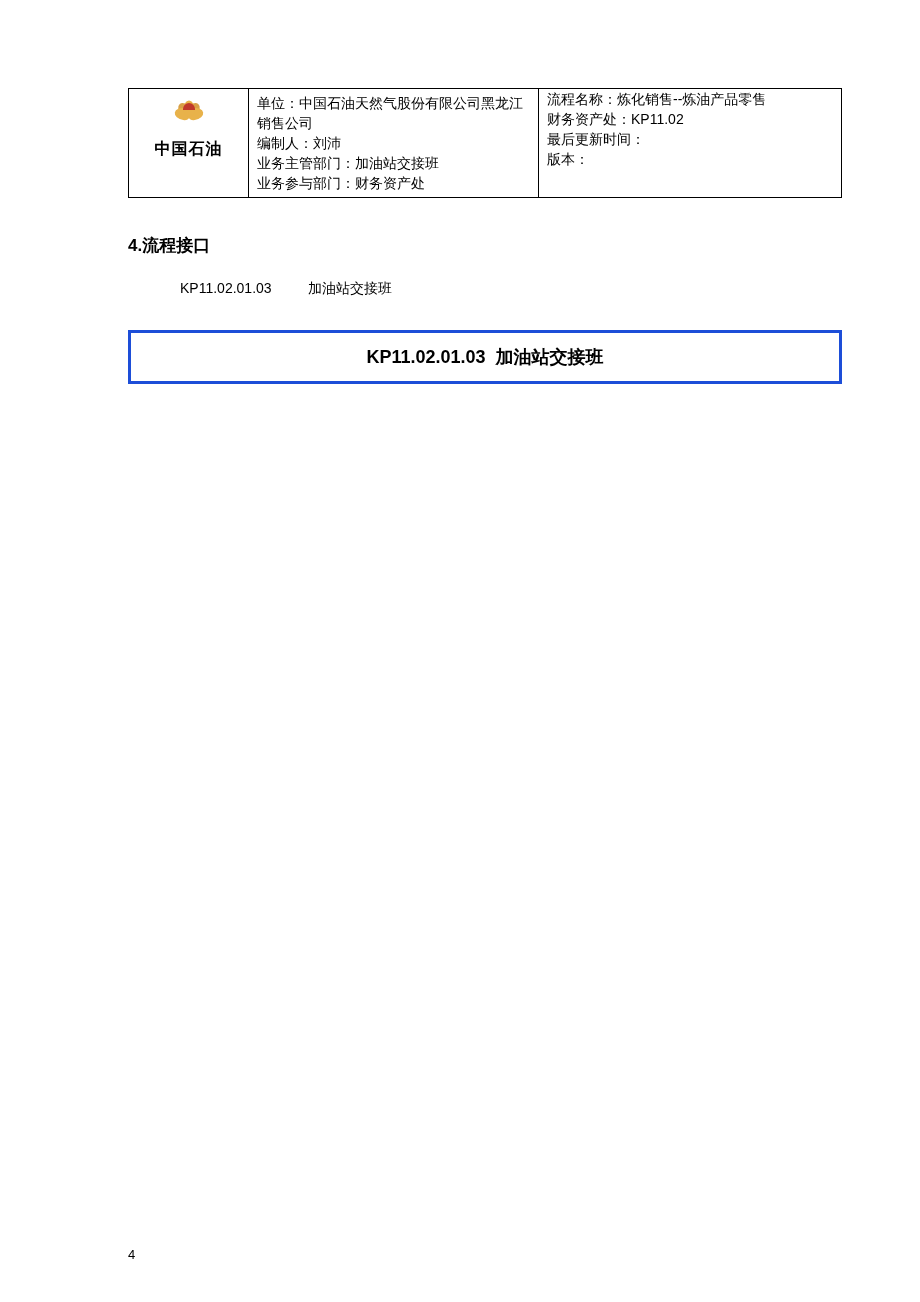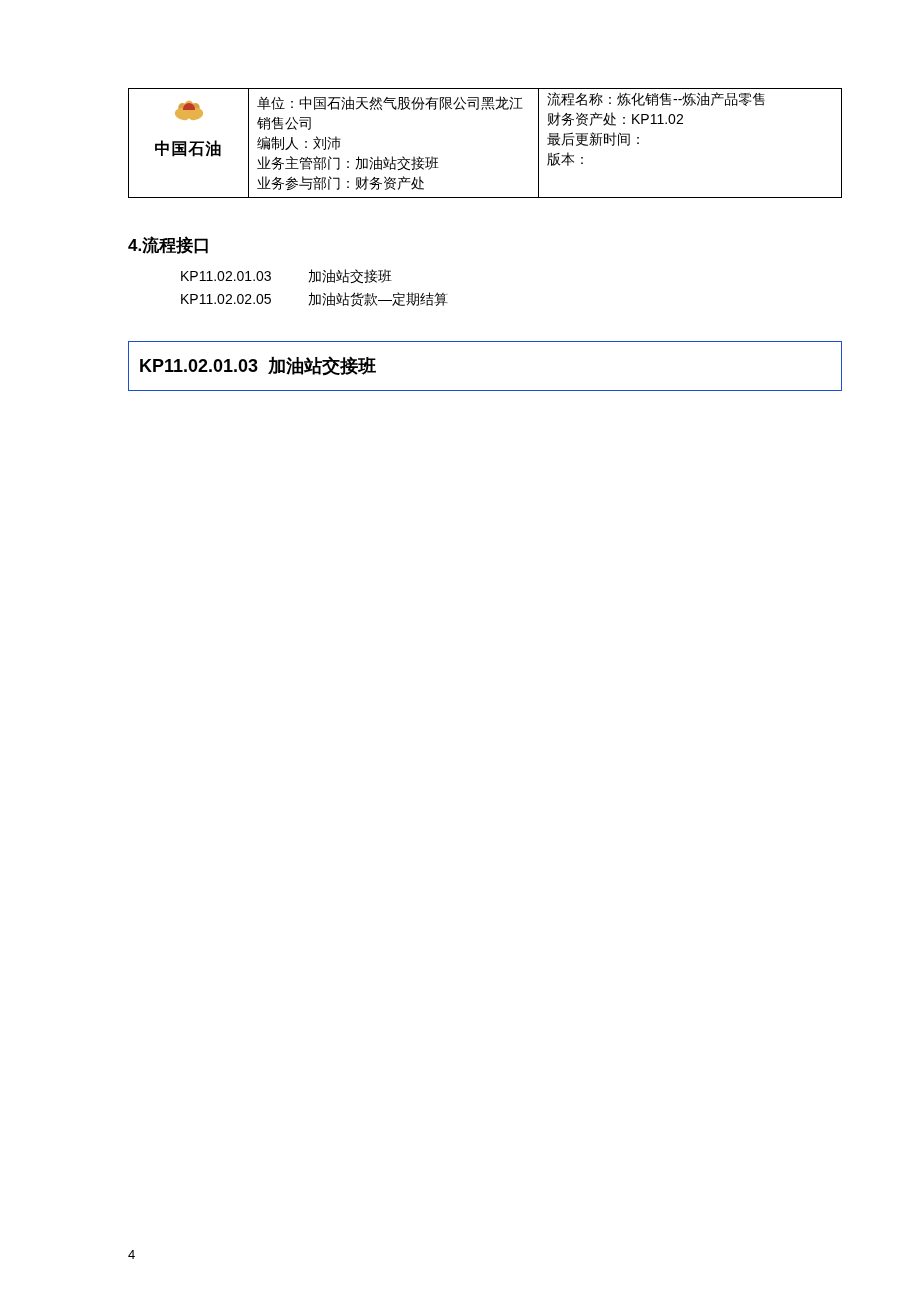--- a/index.html
+++ b/index.html
@@ -80,37 +80,38 @@
     }
     .right-cell {
       padding: 0 8px;
       vertical-align: middle;
     }
     .line { white-space: normal; }
 
     .section-title {
       font-size: 17px;
       font-weight: bold;
-      margin-bottom: 8px;
+      margin-bottom: 20px;
     }
     .list {
       padding-left: 52px;
       font-size: 14px;
       line-height: 23px;
       margin-bottom: 30px;
     }
     .list-row {
       display: flex;
     }
     .code { width: 128px; }
     .kp-box {
-      border: 1px solid #1d4ed8;
+      border: 3px solid #1d4ed8;
       padding: 12px 10px;
       font-size: 18px;
       font-weight: bold;
+      text-align: center;
     }
     .page-num {
       position: absolute;
       bottom: 40px;
       left: 128px;
       font-size: 13px;
     }
   </style>
 </head>
 <body>
@@ -148,24 +149,20 @@
   </tbody>
     </table>
 
   <div class="section-title">4.流程接口</div>
 
   <div class="list">
     <div class="list-row">
         <span class="code">KP11.02.01.03</span>
         <span>加油站交接班</span>
       </div>
-    <div class="list-row">
-        <span class="code">KP11.02.02.05</span>
-        <span>加油站货款—定期结算</span>
-      </div>
   </div>
 
   <div class="kp-box">
     <span>KP11.02.01.03</span>&nbsp;&nbsp;<span>加油站交接班</span>
   </div>
 </div>
 
 <div class="page-num">4</div>
 
 </body></html>

